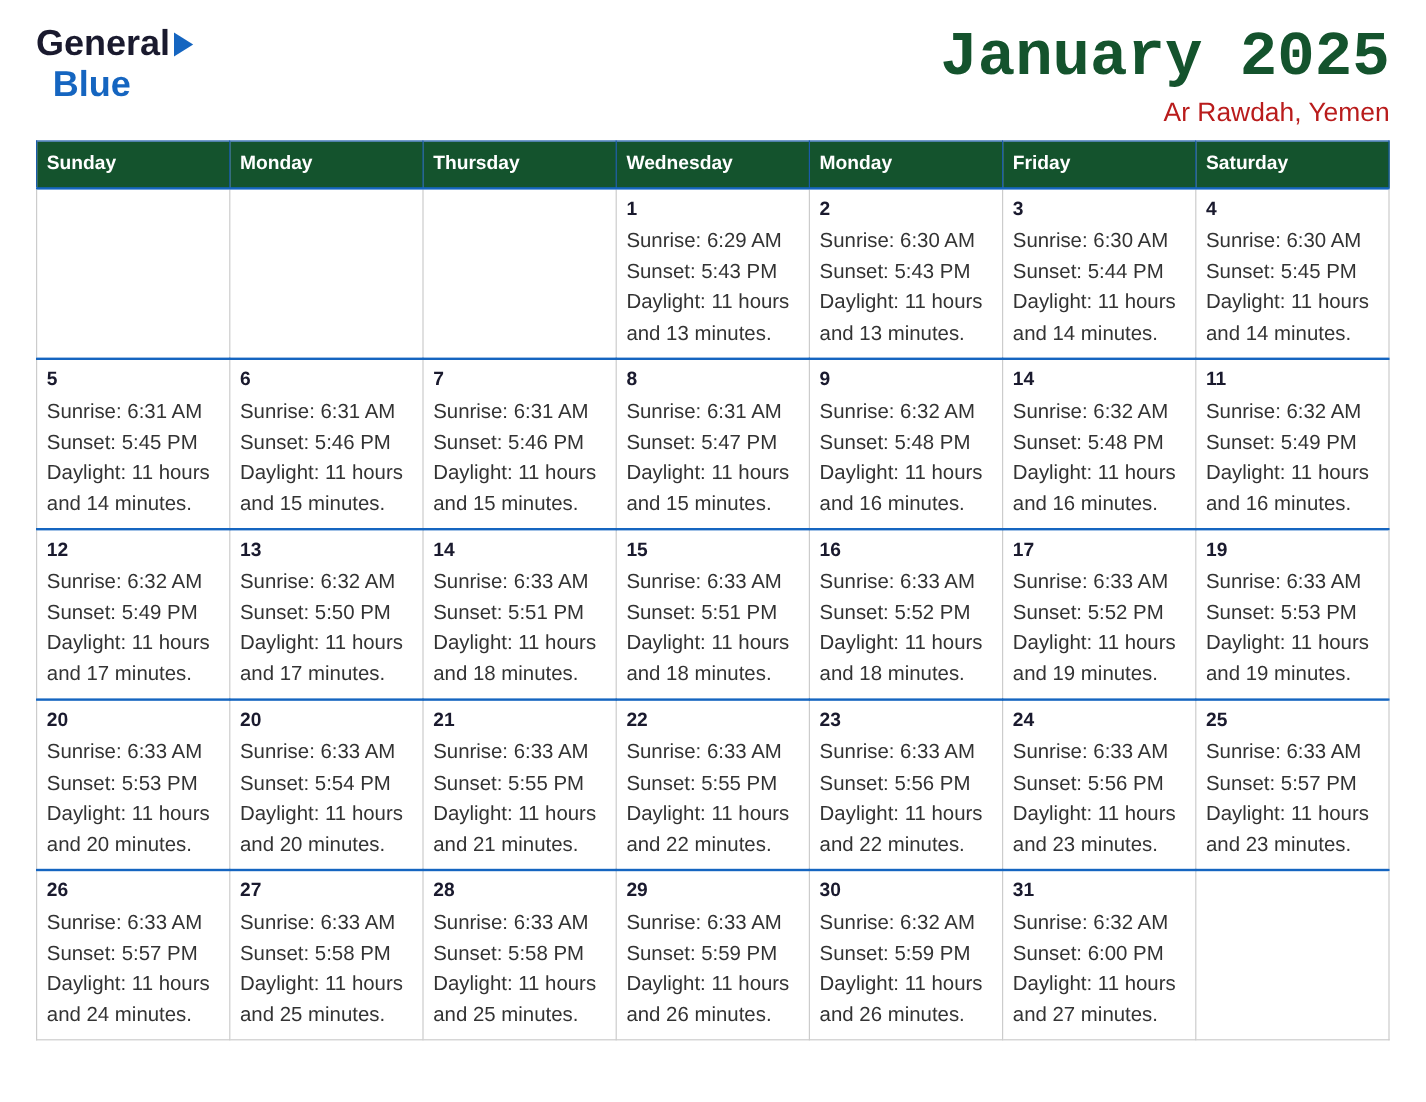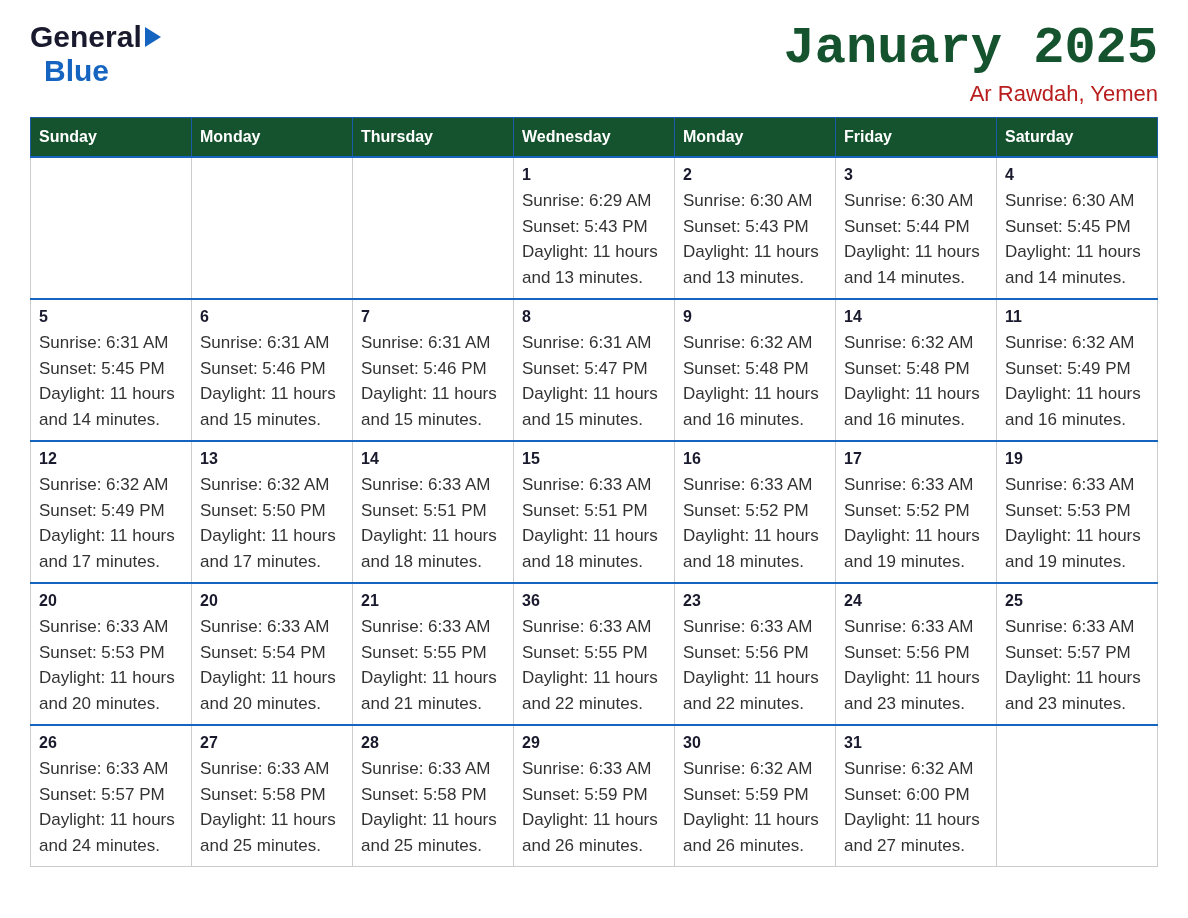--- a/index.html
+++ b/index.html
@@ -216,21 +216,21 @@
         </td>
         <td>
           <div class="day-number">20</div>
           <div class="day-info">Sunrise: 6:33 AM<br>Sunset: 5:54 PM<br>Daylight: 11 hours<br>and 20 minutes.</div>
         </td>
         <td>
           <div class="day-number">21</div>
           <div class="day-info">Sunrise: 6:33 AM<br>Sunset: 5:55 PM<br>Daylight: 11 hours<br>and 21 minutes.</div>
         </td>
         <td>
-          <div class="day-number">36</div>
+          <div class="day-number">22</div>
           <div class="day-info">Sunrise: 6:33 AM<br>Sunset: 5:55 PM<br>Daylight: 11 hours<br>and 22 minutes.</div>
         </td>
         <td>
           <div class="day-number">23</div>
           <div class="day-info">Sunrise: 6:33 AM<br>Sunset: 5:56 PM<br>Daylight: 11 hours<br>and 22 minutes.</div>
         </td>
         <td>
           <div class="day-number">24</div>
           <div class="day-info">Sunrise: 6:33 AM<br>Sunset: 5:56 PM<br>Daylight: 11 hours<br>and 23 minutes.</div>
         </td>

